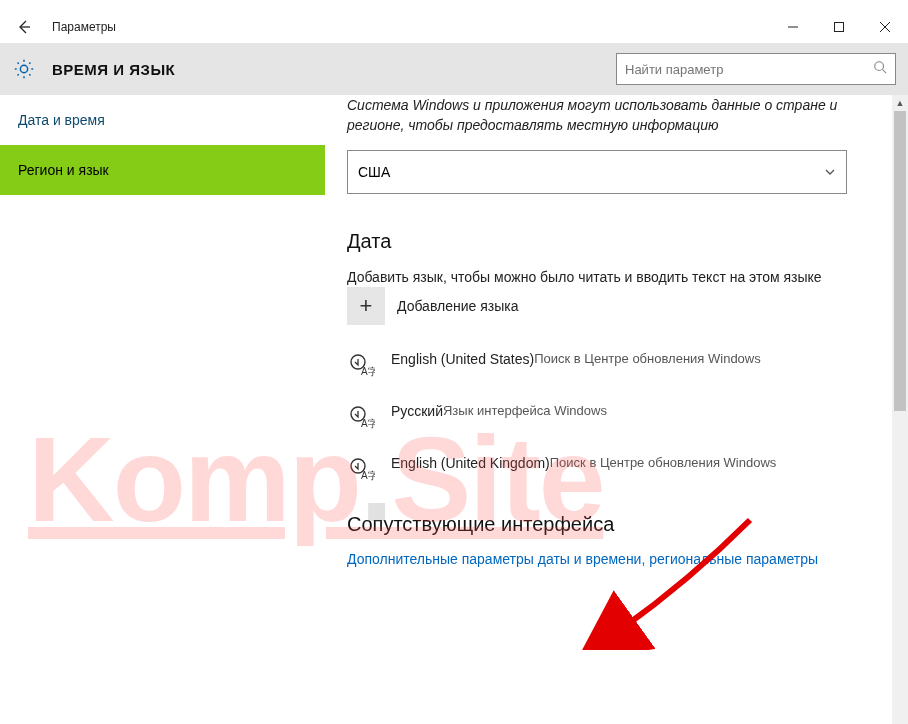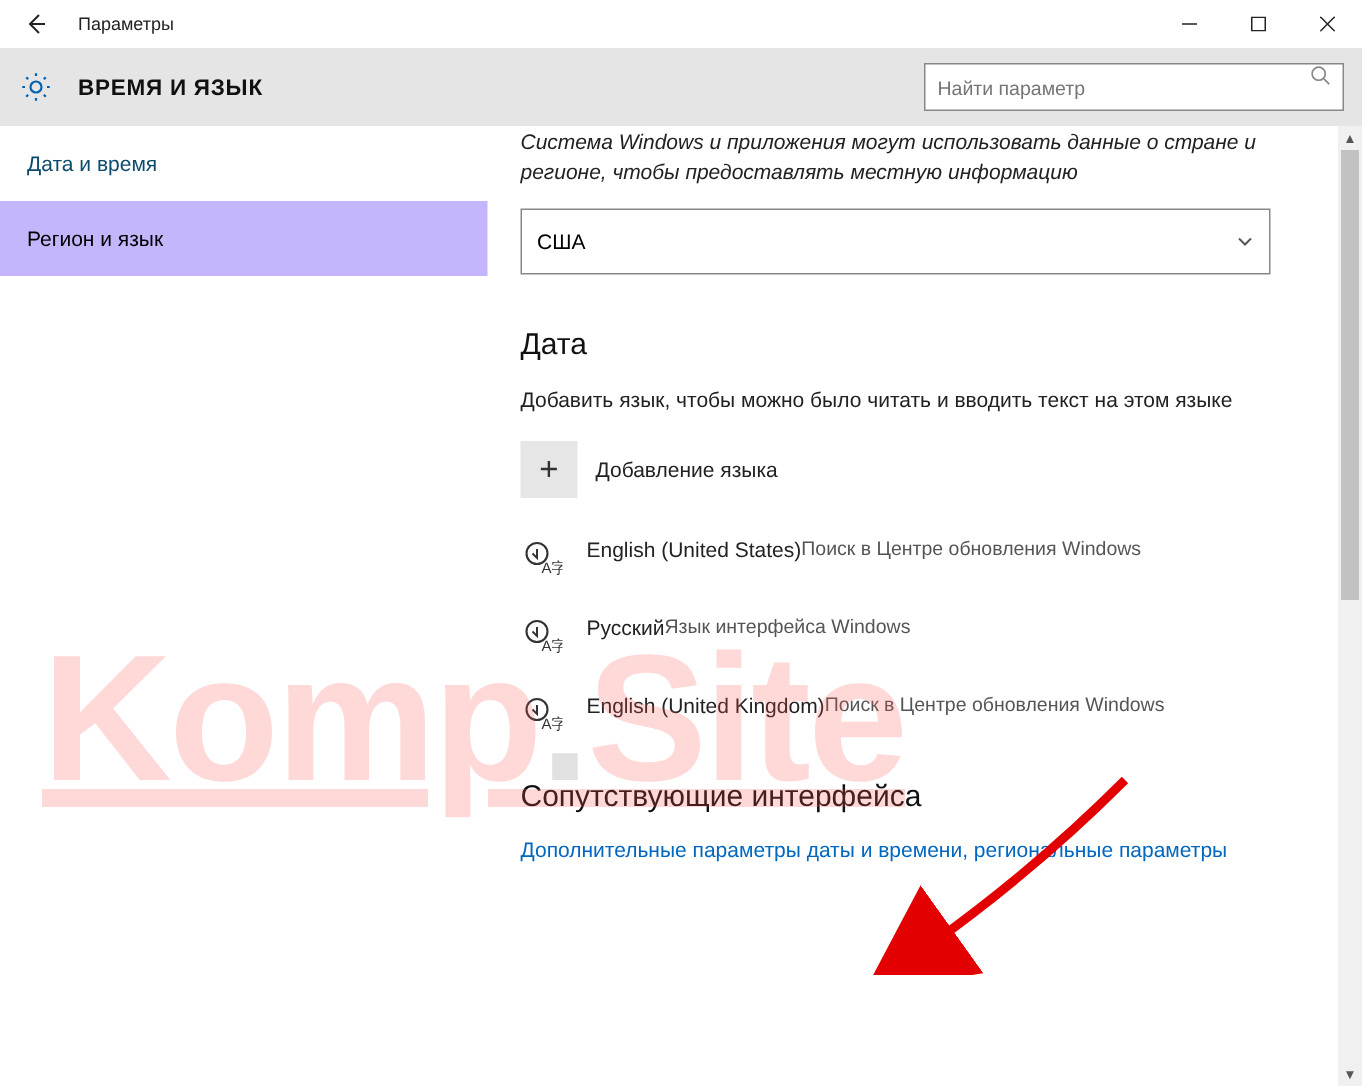--- a/index.html
+++ b/index.html
@@ -4,20 +4,21 @@
 <style>
   * { box-sizing: border-box; margin: 0; padding: 0; font-family: "Segoe UI", Tahoma, sans-serif; }
   body { width: 908px; height: 724px; background: #fff; overflow: hidden; position: relative; }
 
   .titlebar {
     height: 32px;
     display: flex;
     align-items: center;
     background: #fff;
     border-bottom: 1px solid transparent;
+    margin-top: 11px;
   }
   .titlebar .back {
     width: 48px; height: 32px; display: flex; align-items: center; justify-content: center;
     cursor: pointer;
   }
   .titlebar .title {
     flex: 1; font-size: 12px; color: #222; padding-left: 4px;
   }
   .titlebar .sysbtns { display: flex; }
   .titlebar .sysbtn {
@@ -27,53 +28,53 @@
   .headerbar {
     height: 52px; background: #e5e5e5; display: flex; align-items: center; padding: 0 12px 0 10px;
   }
   .headerbar .gear {
     width: 28px; height: 28px; display: flex; align-items: center; justify-content: center; color: #0063b1; margin-right: 14px;
   }
   .headerbar .crumb {
     flex: 1; font-size: 15px; font-weight: 600; letter-spacing: 0.5px; color: #111;
   }
   .headerbar .search {
-    width: 280px; height: 32px; border: 1px solid #888; background: #fff; display: flex; 
+    width: 280px; height: 32px; border: 1px solid #888; background: #fff; display: flex; align-items: center;
     padding: 0 8px;
   }
   .headerbar .search input {
     flex: 1; border: none; outline: none; font-size: 13px; color: #555; background: transparent;
   }
   .headerbar .search .sicon { color: #888; }
 
   .body {
     display: flex; height: calc(724px - 32px - 52px);
   }
   .sidebar {
     width: 325px; background: #fff; padding-top: 0;
   }
   .side-item {
     height: 50px; display: flex; align-items: center; padding-left: 18px; font-size: 14px; color: #0c4a6e; cursor: pointer;
   }
-  .side-item.selected { background: #c4b5fd; color: #000; }
+  .side-item.selected { background: #84cc16; color: #000; }
 
   .content {
     flex: 1; position: relative; padding: 0 40px 0 22px; overflow: hidden;
   }
   .content-scroll {
     position: absolute; top: 0; left: 0; right: 18px; bottom: 0; overflow-y: auto; padding: 0 40px 20px 22px;
   }
   .desc { font-size: 14px; color: #222; line-height: 1.45; margin-bottom: 14px; font-style: italic; }
   .combo {
     border: 1px solid #888; height: 44px; display: flex; align-items: center; padding: 0 10px; max-width: 500px;
     justify-content: space-between; cursor: pointer; margin-bottom: 36px;
   }
   .combo span { font-size: 14px; }
   h2.section { font-size: 20px; font-weight: 400; color: #111; margin-bottom: 14px; }
-  .sub { font-size: 14px; color: #222; margin-bottom: 18px; max-width: 500px; line-height: 1.45; }
+  .sub { font-size: 14px; color: #222; max-width: 500px; line-height: 1.45; }
 
   .addlang { display: flex; align-items: center; margin-bottom: 26px; cursor: pointer; }
   .addlang .plus {
     width: 38px; height: 38px; background: #e6e6e6; display: flex; align-items: center; justify-content: center;
     font-size: 22px; color: #333; margin-right: 12px;
   }
   .addlang .lbl { font-size: 14px; color: #222; }
 
   .lang-row { display: flex; align-items: flex-start; margin-bottom: 22px; cursor: pointer; }
   .lang-icon { width: 30px; height: 30px; margin-right: 14px; display:flex; align-items:center; justify-content:center; }

